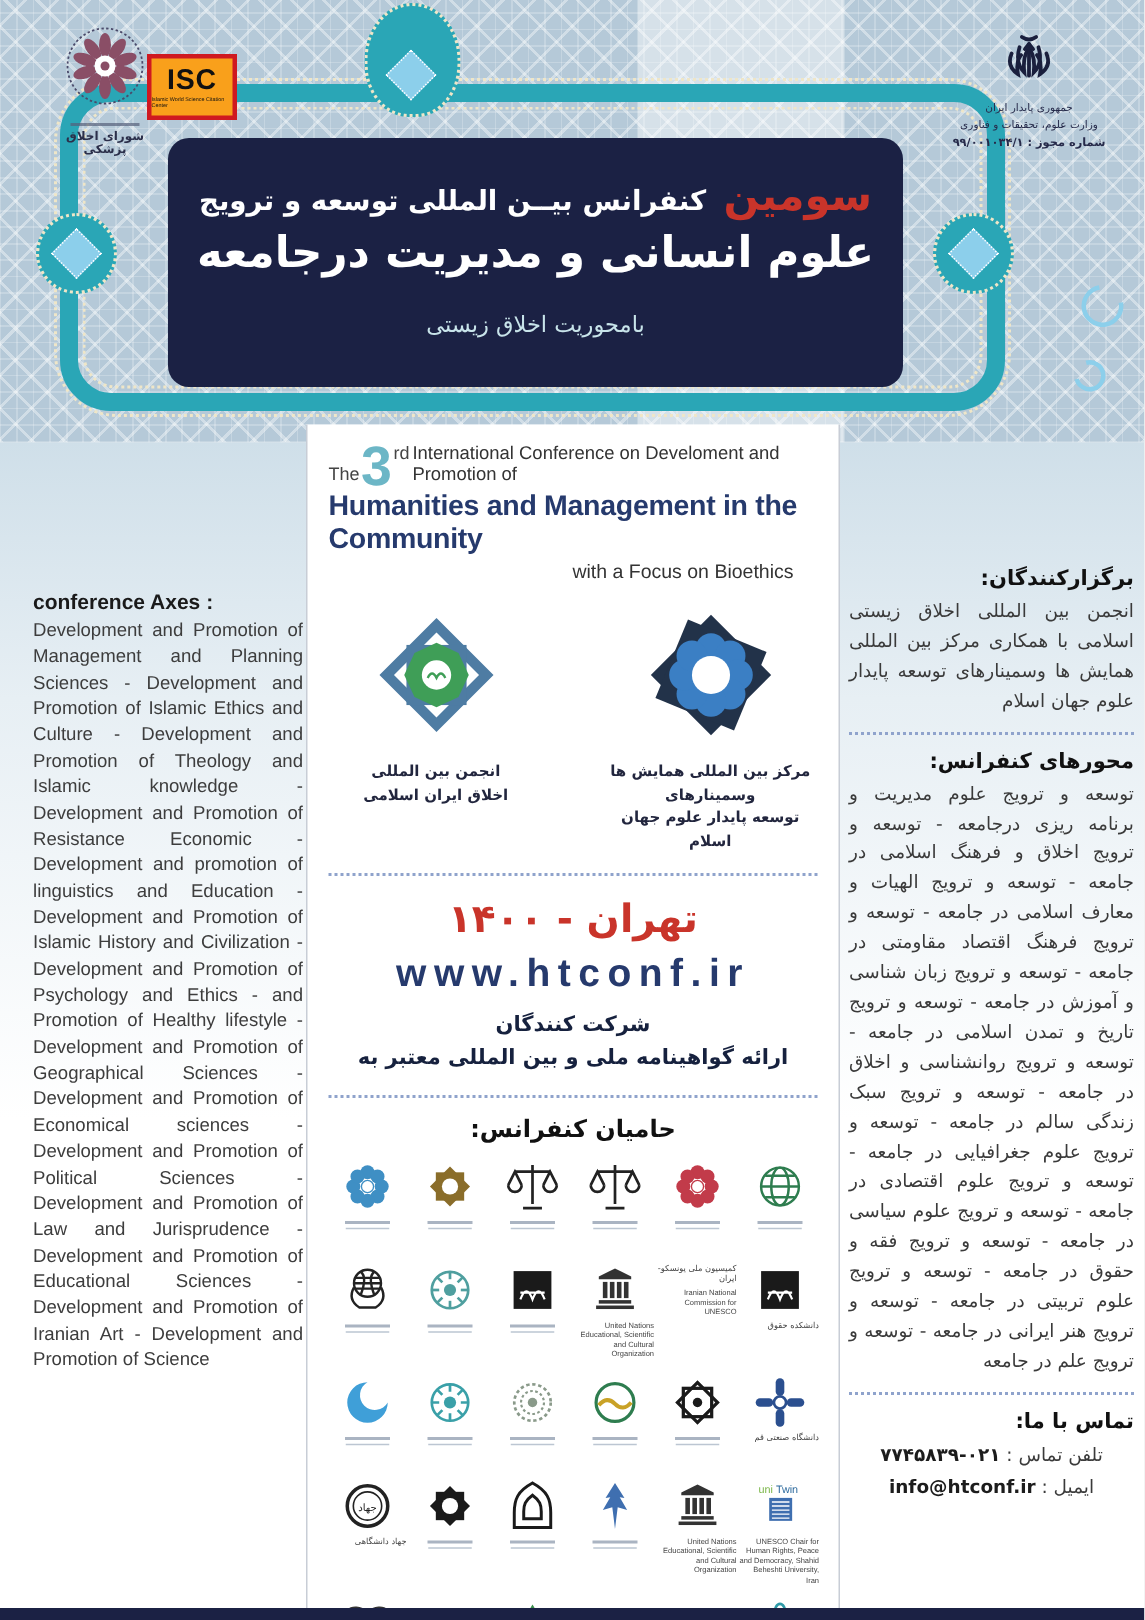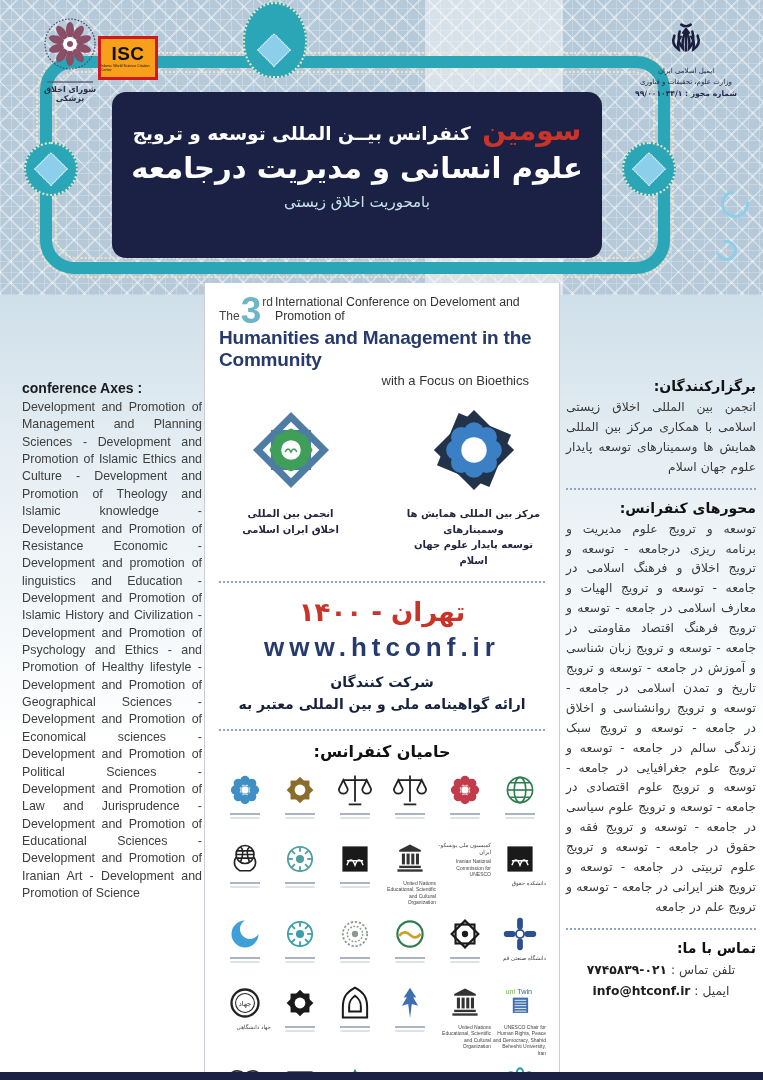--- a/index.html
+++ b/index.html
@@ -33,21 +33,21 @@
   .med-right{left:622px;top:142px;}
   .curl{position:absolute;border:3px solid #8ccfeb;border-radius:50%;border-top-color:transparent;}
   .curl1{right:14px;top:190px;width:22px;height:22px;transform:rotate(35deg);}
   .curl2{right:26px;top:240px;width:15px;height:15px;transform:rotate(-60deg);}
 
   .navy-panel{position:absolute;left:112px;top:92px;width:490px;height:166px;background:var(--navy,#1b2144);
         border-radius:14px;text-align:center;direction:rtl;padding-top:22px;box-sizing:border-box;}
   .bl1{font-size:18.5px;font-weight:bold;color:#fff;letter-spacing:-.3px;}
   .bl1 .red{font-size:28px;font-weight:bold;color:var(--accent-red,#c9342a);margin-left:5px;}
   .bl2{font-size:29px;font-weight:bold;color:#fff;margin-top:4px;letter-spacing:-.5px;}
-  .bl3{font-size:15px;color:#c8e4ea;margin-top:8px;}
+  .bl3{font-size:15px;color:#c8e4ea;margin-top:22px;}
 
   
   .seal{position:absolute;left:38px;top:18px;width:64px;text-align:center;}
   .seal .cap-sq{width:46px;height:2px;background:#55607a;margin:1px auto 2px;opacity:.7;}
   .seal-cap{font-size:8px;color:#2b2f4a;font-weight:bold;}
   .isc{position:absolute;left:98px;top:36px;width:54px;height:38px;background:#f9a01b;border:3px solid #cf1920;
        display:flex;flex-direction:column;align-items:center;justify-content:center;box-sizing:content-box;}
   .isc-label{font-size:19px;font-weight:bold;color:#111;line-height:1;letter-spacing:.5px;}
   .isc-cap{font-size:3.6px;color:#111;margin-top:1.5px;}
 
@@ -84,21 +84,21 @@
   .cert{font-size:14px;font-weight:bold;color:#16213e;text-align:center;direction:rtl;line-height:1.6;margin-top:8px;}
 
   .sponsors-heading{font-size:16px;font-weight:bold;color:#111;text-align:center;direction:rtl;margin-top:11px;}
   .sp-grid{display:grid;grid-template-columns:repeat(6,1fr);column-gap:2px;row-gap:9px;margin-top:10px;padding:0 1px;}
   .sp-cell{text-align:right;min-height:60px;}
   .sp-icon{height:38px;display:flex;align-items:center;justify-content:center;}
   .sp-cap{font-size:5px;color:#444;line-height:1.3;margin-top:2px;}
   .sp-cap.fa-cap{font-size:5.5px;}
   .sp-sq{width:30px;height:2px;background:#aab4c2;margin:4px auto 0;box-shadow:0 4px 0 -0.5px #bcc6d2;}
 
-  .axes{position:absolute;left:22px;top:85px;width:180px;}
+  .axes{position:absolute;left:22px;top:98px;width:180px;}
   .axes h3{font-size:14px;font-weight:bold;color:#1a1a1a;margin:0 0 3px 0;}
   .axes p{font-size:12.4px;color:#3d3d3d;text-align:justify;line-height:1.40;margin:0;}
 
   .rcol{position:absolute;left:566px;top:83px;width:190px;direction:rtl;}
   .rcol h3{font-size:14px;font-weight:bold;color:#111;margin:0 0 4px 0;}
   .rcol p{font-size:12.3px;color:#3a3a3a;text-align:justify;line-height:1.62;margin:0;}
   .rdiv{border-top:2px dotted #8fa3cc;margin:10px 0;}
   .contact p{line-height:1.7;text-align:center;}
   .contact .val{font-weight:bold;color:#1c1c1c;}
 </style>
@@ -169,21 +169,21 @@
             <path d="M11 9 q-3 10 3 16 q-1 -9 2 -14"></path>
             <path d="M28 13 q3.5 8 -4 13 q1.5 -8 -2 -12"></path>
             <path d="M23 9 q3 10 -3 16 q1 -9 -2 -14"></path>
             <line x1="17" y1="7" x2="17" y2="27"></line>
             <path d="M17 7 l2.6 3.2 M17 7 l-2.6 3.2"></path>
             <path d="M12.5 2.5 q4.5 3.2 9 0"></path>
           </g>
         </svg>
       </span>
       <div class="emblem-lines fa">
-        <div>ایمیل اسلامی ایران</div>
+        <div>جمهوری پایدار ایران</div>
         <div>وزارت علوم، تحقیقات و فناوری</div>
         <div class="lic">شماره مجوز : ۹۹/۰۰۱۰۳۴/۱</div>
       </div>
     </div>
   </div>
 
   <div class="body">
 
     <div class="axes">
       <h3>conference Axes :</h3>

